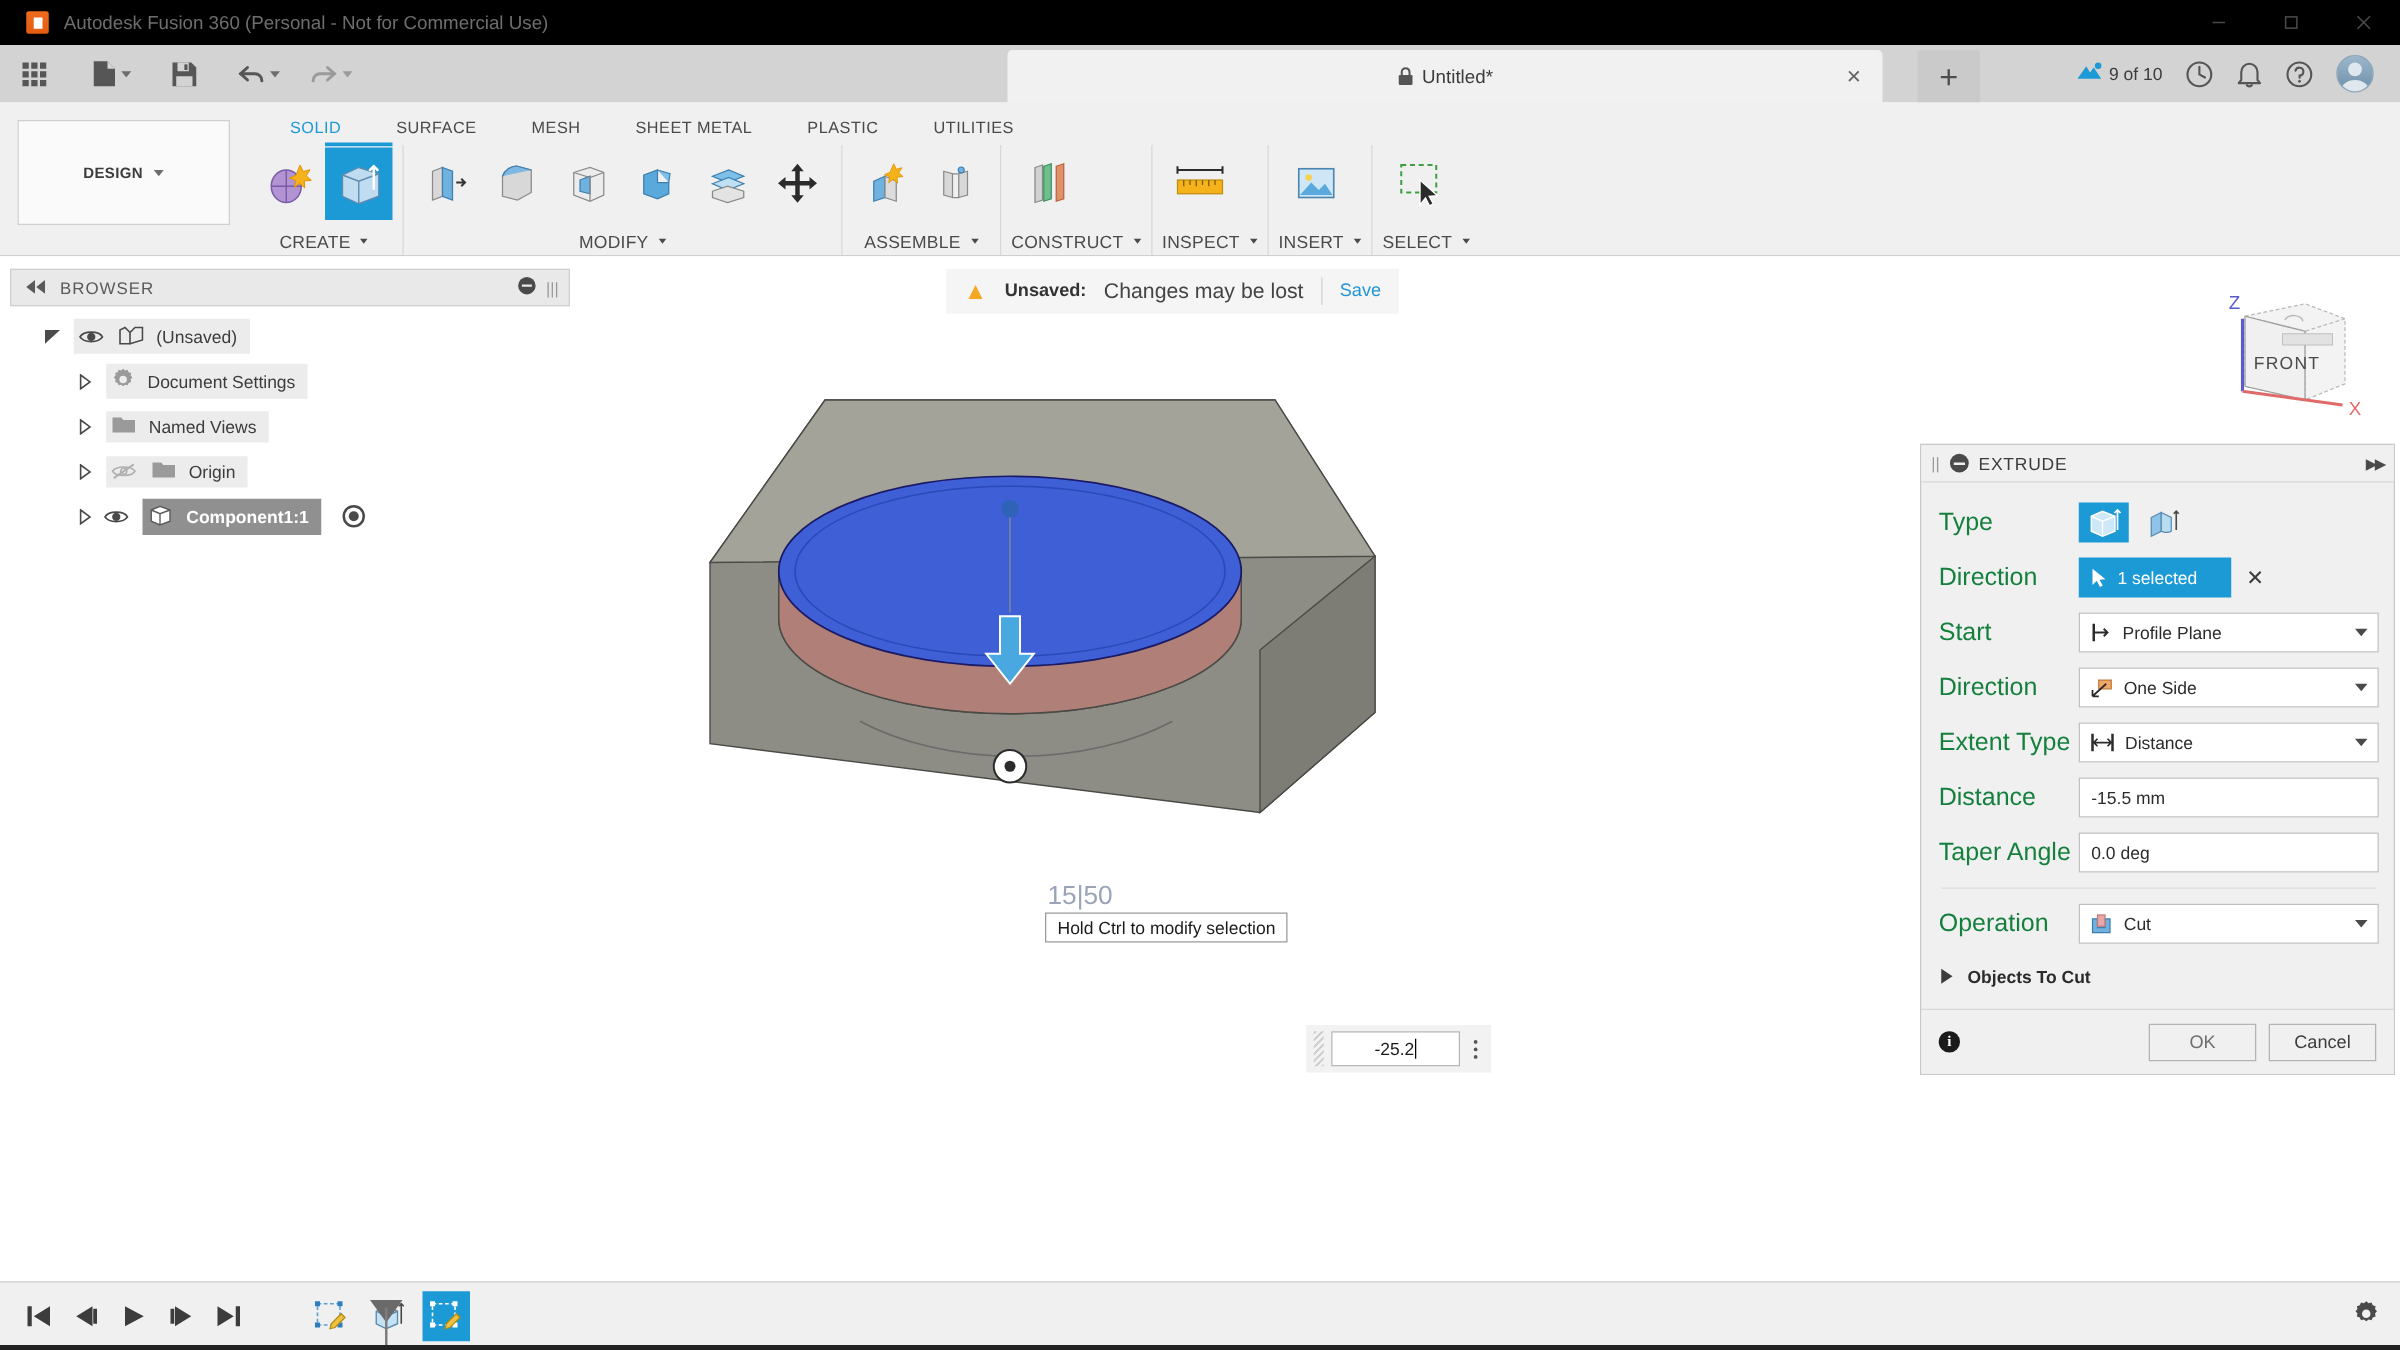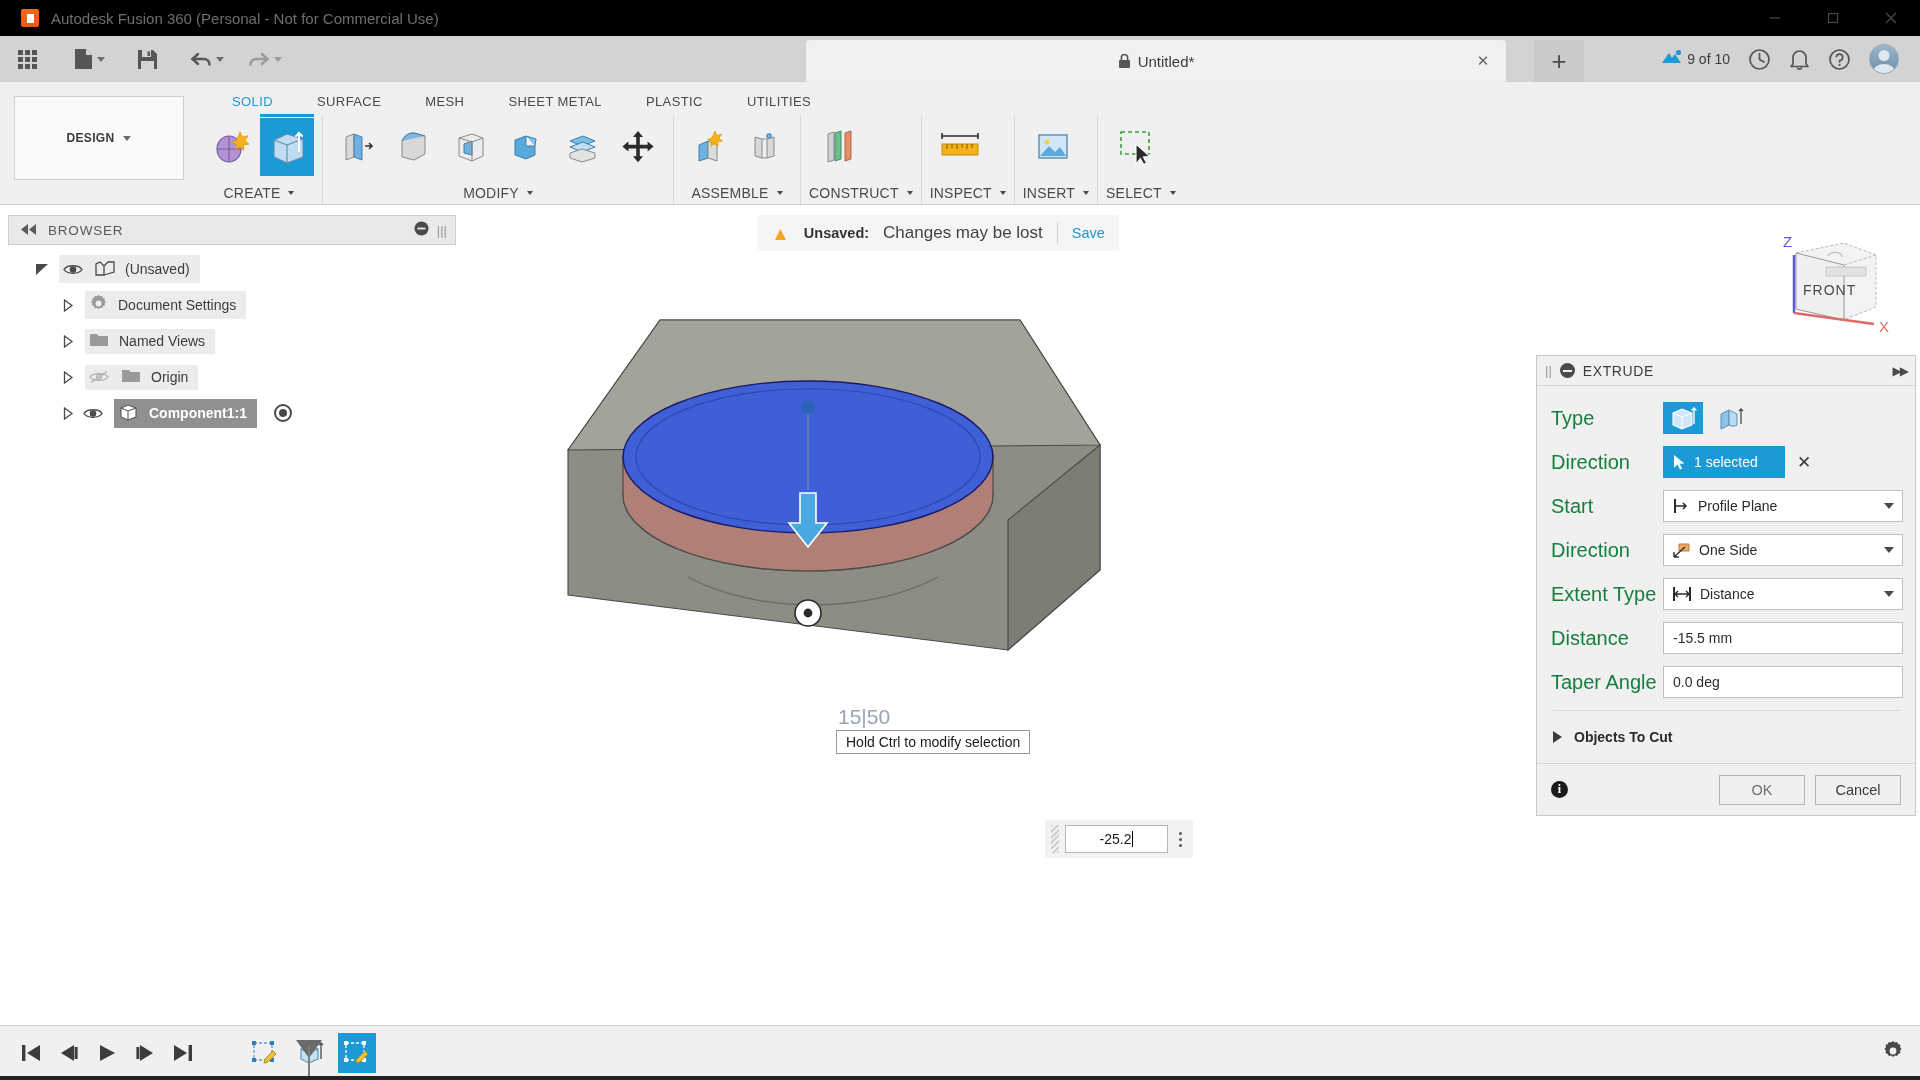--- a/index.html
+++ b/index.html
@@ -853,20 +853,33 @@
 
       <div class="row">
         <div class="row-label">Taper Angle</div>
         <div class="ctl">
           <div class="txt">0.0 deg</div>
         </div>
       </div>
 
       <div class="ex-div"></div>
 
+      <div class="row">
+        <div class="row-label">Operation</div>
+        <div class="ctl">
+          <div class="combo">
+            <svg width="19" height="17" viewBox="0 0 19 17">
+              <path d="M2 4 V15 H16 V4 H12 V11 H6 V4 Z" fill="#6fb2e0" stroke="#3d7fae" stroke-width="1"></path>
+              <rect x="6" y="1" width="6" height="9" fill="#e8a8a8" stroke="#c07878" stroke-width="1"></rect>
+            </svg>
+            <span>Cut</span>
+            <i class="cb-caret"></i>
+          </div>
+        </div>
+      </div>
 
       <div class="objects-row">
         <span class="tri"></span>
         <span class="objects-label">Objects To Cut</span>
       </div>
     </div>
 
     <div class="ex-foot">
       <span class="info-i">i</span>
       <span class="ex-btn ok">OK</span>

